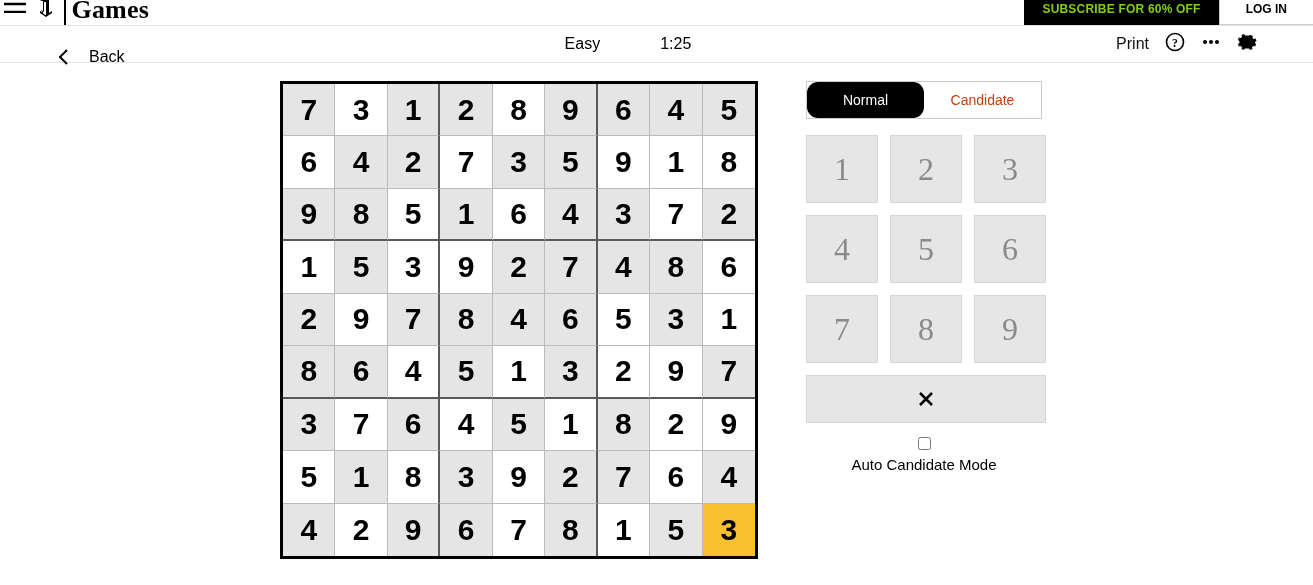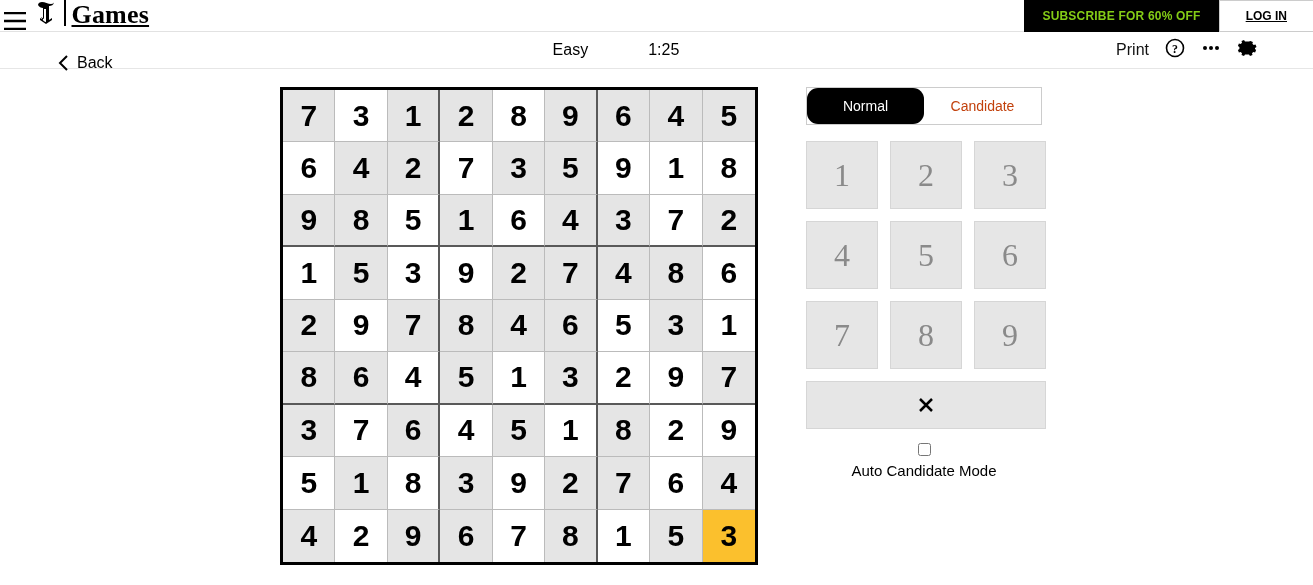--- a/index.html
+++ b/index.html
@@ -1,28 +1,28 @@
 <!DOCTYPE html>
 <html><head>
 <meta charset="utf-8">
 <style>
   * { box-sizing: border-box; margin: 0; padding: 0; }
   body { font-family: Arial, Helvetica, sans-serif; width: 1313px; height: 585px; background: #fff; color: #000; overflow: hidden; }
-  .header { display: flex; align-items: flex-start; height: 32px; border-bottom: 1px solid #e2e2e2; text-decoration: underline; }
+  .header { display: flex; align-items: flex-end; height: 26px; border-bottom: 1px solid #e2e2e2; }
   .menu-icon svg { display: block; }
   .menu-icon { padding: 0 10px 0 4px; display: flex; align-items: center; height: 42px; }
   .tlogo { font-weight: 700; font-size: 24px; font-family: Georgia, 'Times New Roman', serif; padding-right: 8px; }
   .divider { width: 1.5px; background: #000; height: 26px; margin-right: 6px; }
   .brand { font-family: Georgia, 'Times New Roman', serif; font-weight: 800; font-size: 26px; letter-spacing: 0.2px; }
   .header-spacer { flex: 1; }
   .sub-btn { background: #000; color: #84cc16; font-weight: 700; font-size: 12px; padding: 0 18px; height: 32px; display: flex; align-items: center; letter-spacing: 0.2px; border: none; }
   .login-btn { background: #fff; color: #000; font-weight: 700; font-size: 12px; padding: 0 26px; height: 32px; display: flex; align-items: center; border: 1px solid #ccc; border-right: none; margin-left: 0; }
 
   .subbar { display: flex; align-items: center; height: 37px; border-bottom: 1px solid #e6e6e6; padding-left: 58px; font-size: 16px; }
-  .back { display: flex; align-items: center; cursor: pointer; gap: 8px; margin-top: 25px; }
+  .back { display: flex; align-items: center; cursor: pointer; gap: 20px; margin-top: 25px; }
   .sb-center { margin-left: 440px; display: flex; gap: 60px; font-size: 16px; }
   .sb-spacer { flex: 1; }
   .sb-right { display: flex; align-items: center; gap: 16px; padding-right: 56px; text-align: right; }
   .sb-right span, .sb-right svg { color: #121212; }
   .print { font-size: 16px; }
 
   .content { display: flex; padding: 18px 0 0 280px; gap: 48px; }
 
   
   .board { width: 478px; height: 478px; border: 3px solid #000; display: grid; grid-template-columns: repeat(9, 1fr); grid-template-rows: repeat(9, 1fr); position: relative; }

